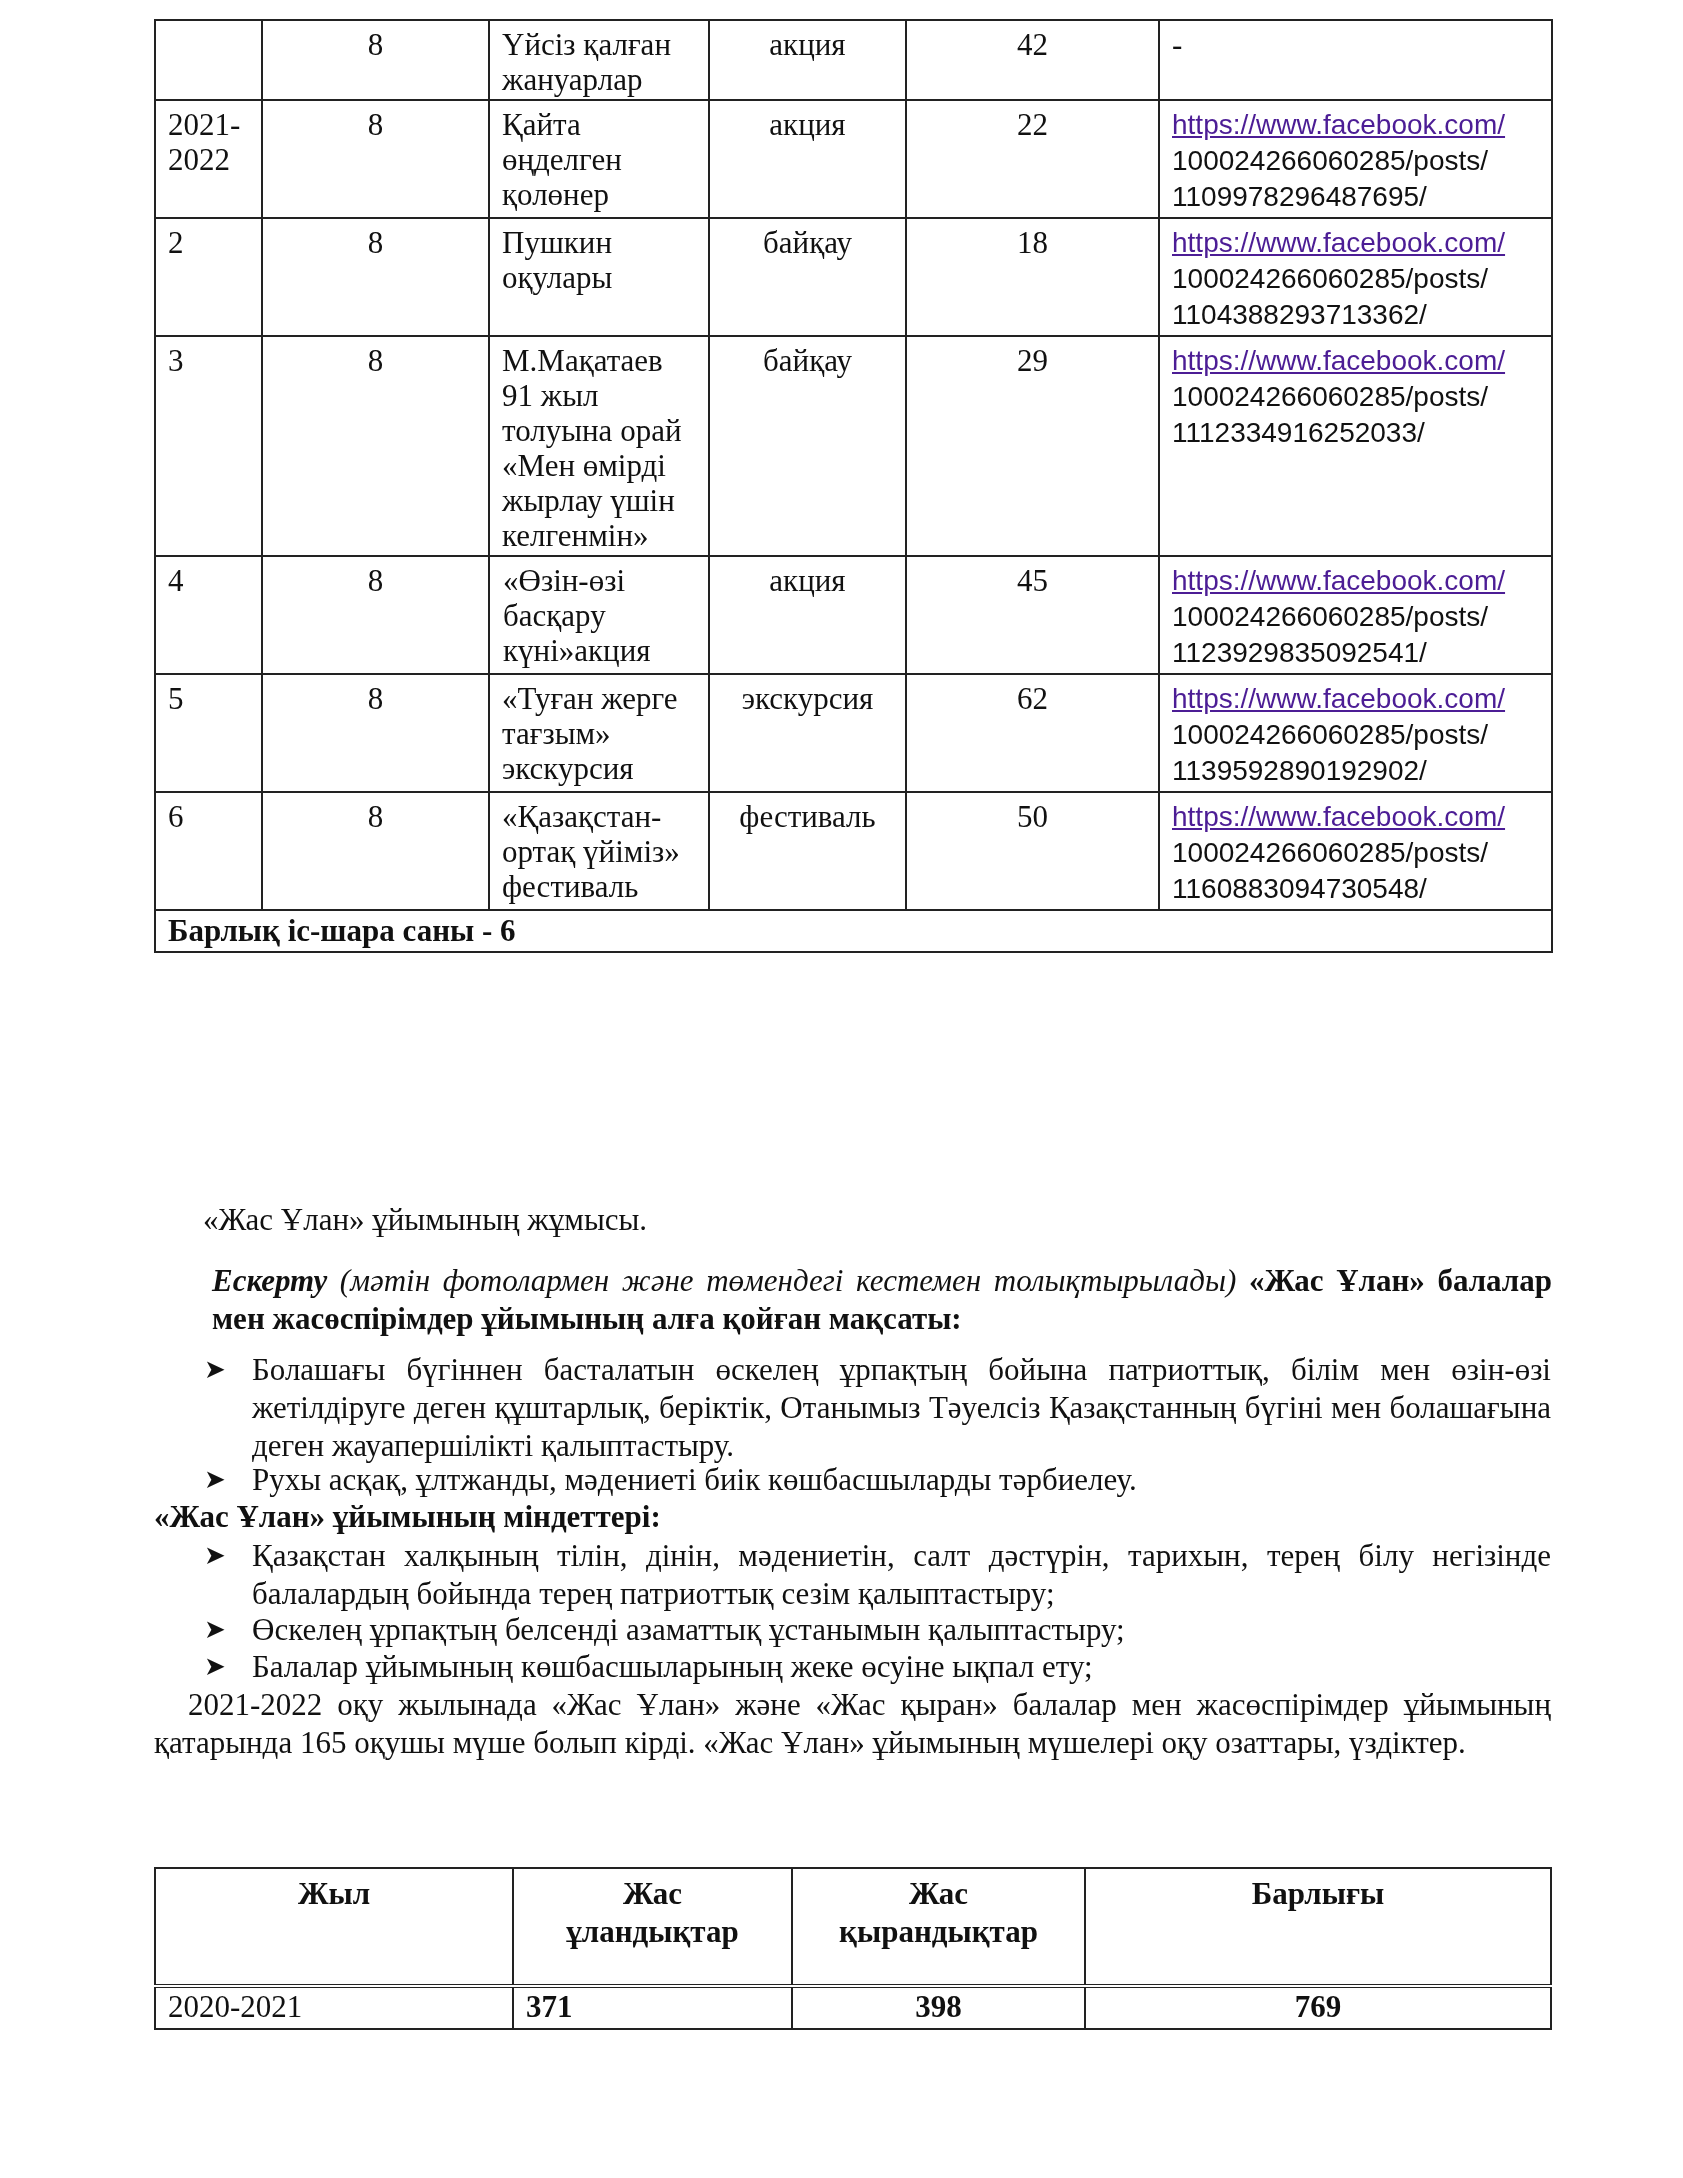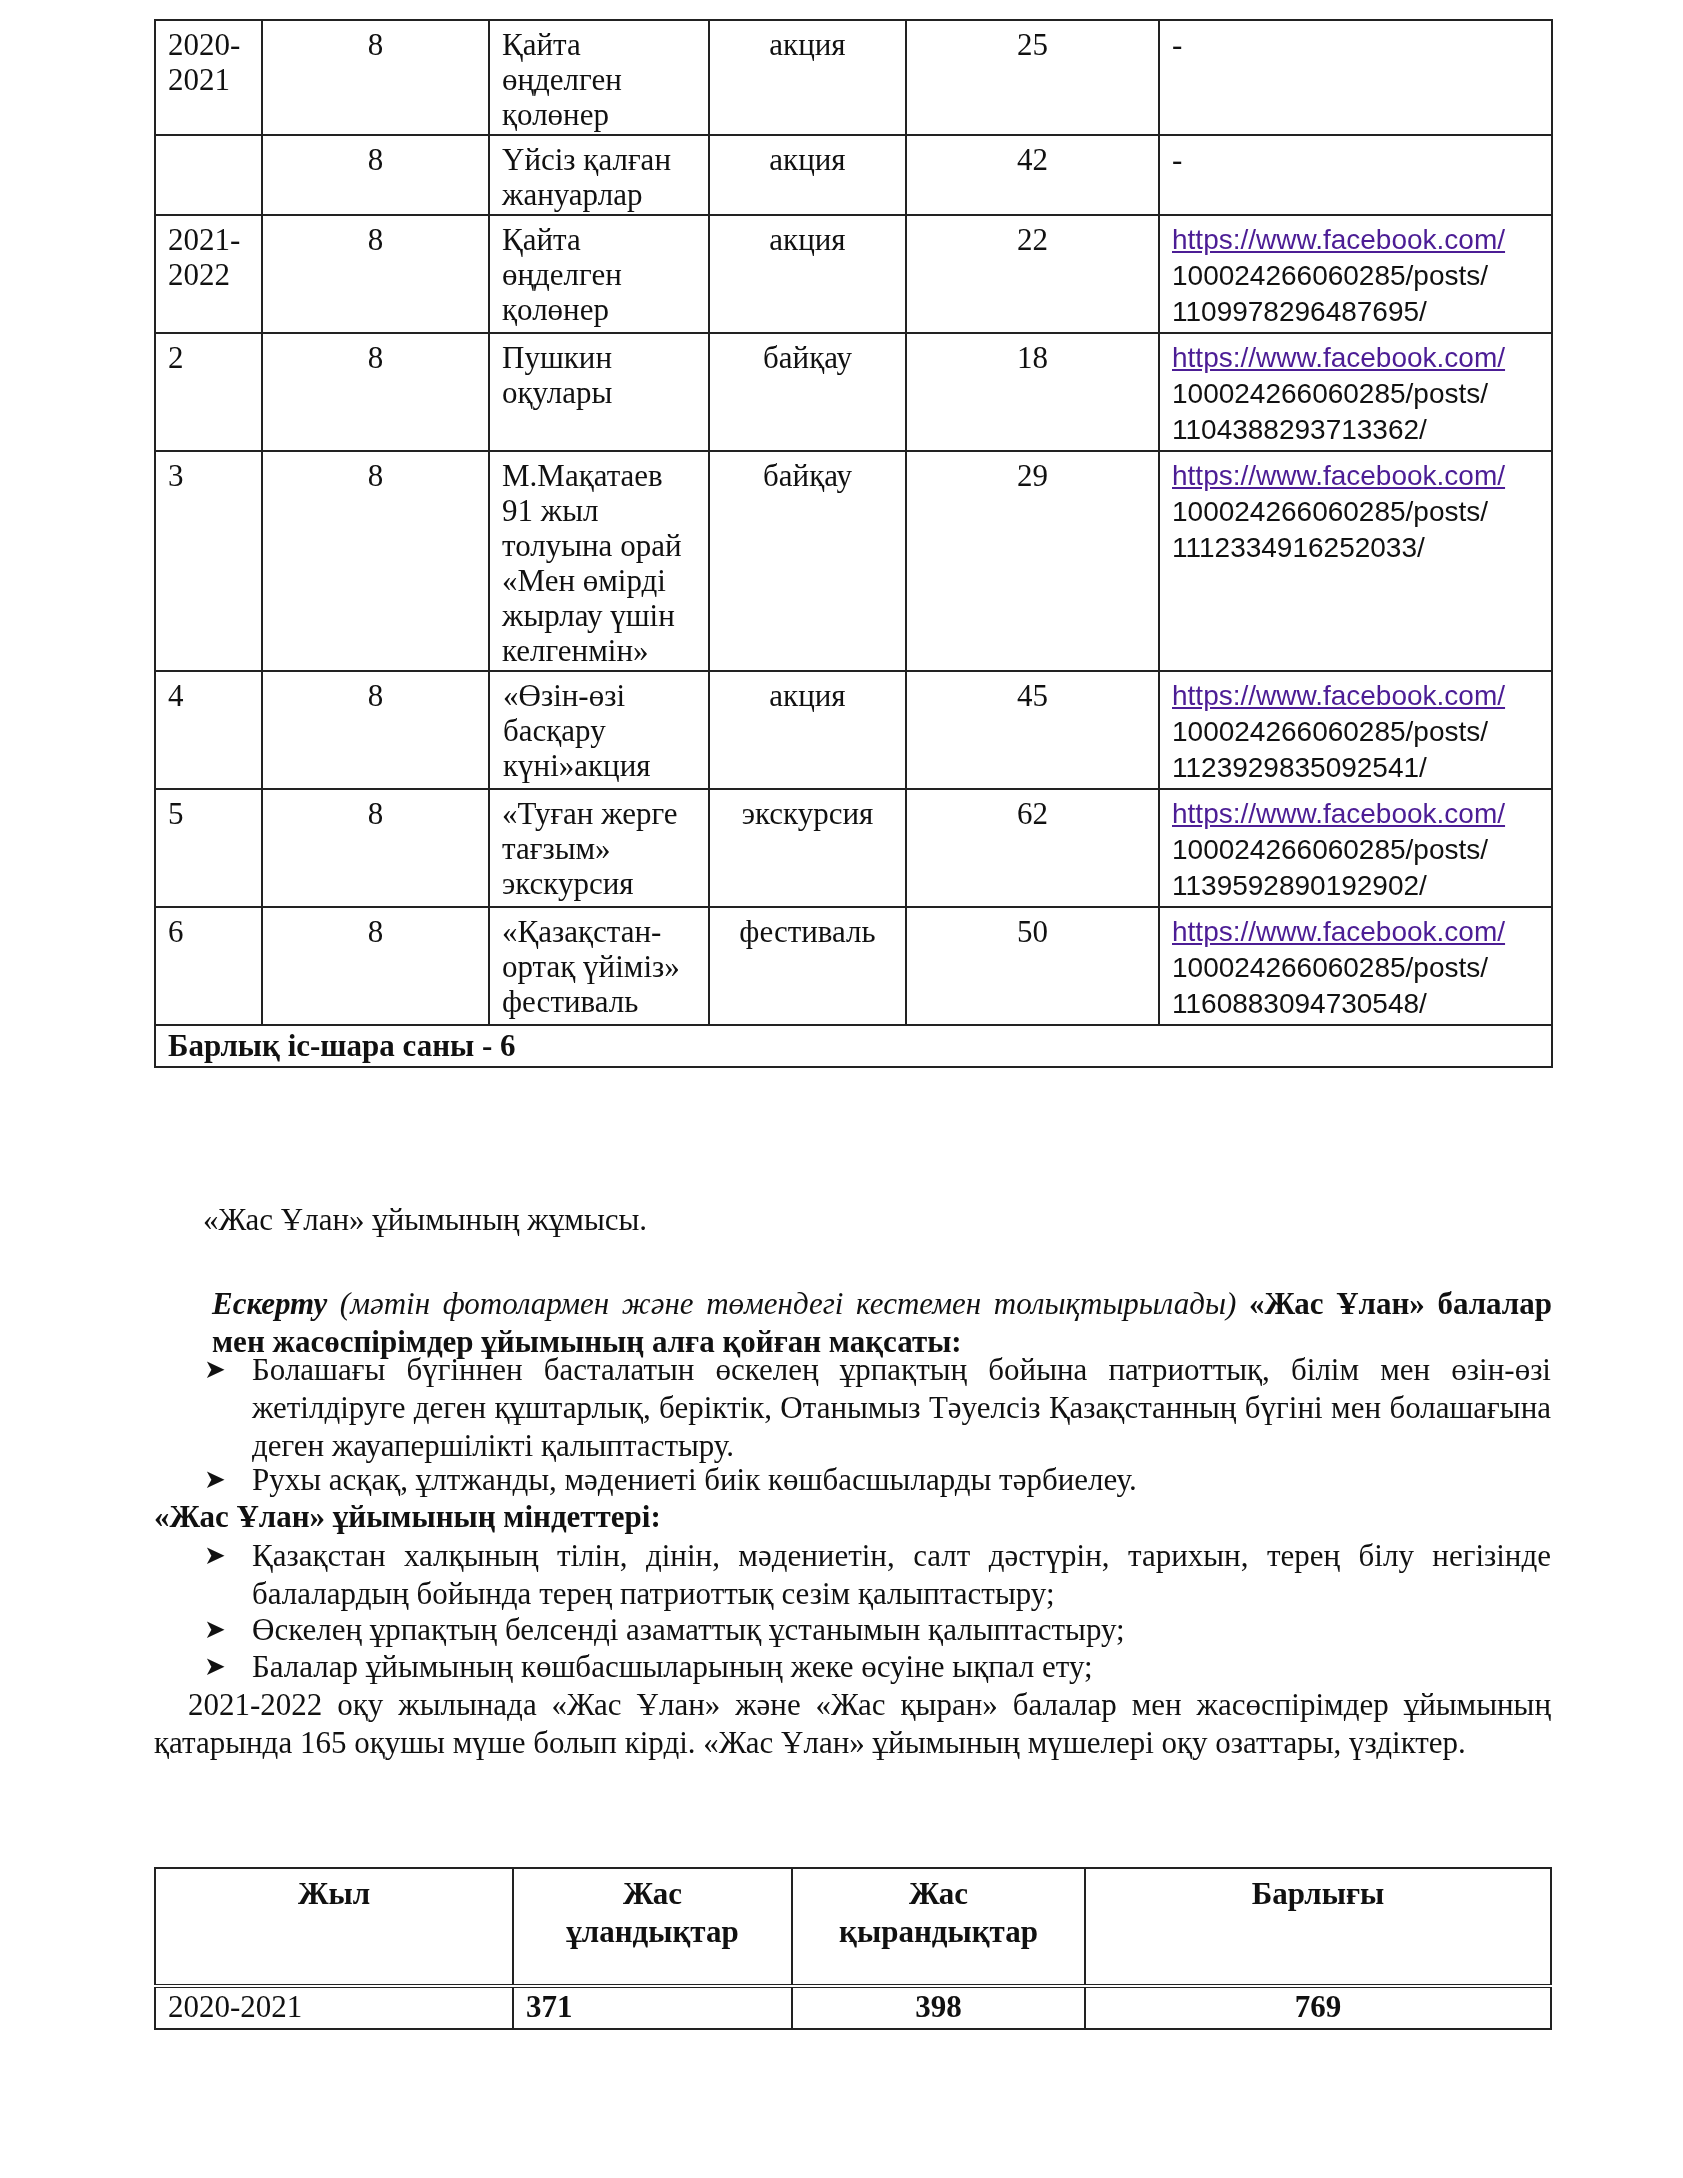--- a/index.html
+++ b/index.html
@@ -29,31 +29,20 @@
   <colgroup>
     <col style="width:107px">
       <col style="width:227px">
       <col style="width:220px">
     <col style="width:197px">
       <col style="width:253px">
       <col style="width:393px">
   </colgroup>
   <tbody id="t1-body"></tbody>
   <tbody>
-      <tr>
-        <td style="white-space: pre-line; height: 91px;">2020-
-2021</td>
-        <td class="c" style="white-space: pre-line;">8</td>
-        <td style="white-space: pre-line;">Қайта
-өңделген
-қолөнер</td>
-        <td class="c" style="white-space: pre-line;">акция</td>
-        <td class="c" style="white-space: pre-line;">25</td>
-        <td>-</td>
-      </tr>
       <tr>
         <td style="white-space: pre-line; height: 56px;"></td>
         <td class="c" style="white-space: pre-line;">8</td>
         <td style="white-space: pre-line;">Үйсіз қалған
 жануарлар</td>
         <td class="c" style="white-space: pre-line;">акция</td>
         <td class="c" style="white-space: pre-line;">42</td>
         <td>-</td>
       </tr>
       <tr>
@@ -144,21 +133,21 @@
         </td>
       </tr>
       <tr class="summary">
     <td colspan="6" class="bold" style="height:36px">Барлық іс-шара саны - 6</td>
   </tr>
 </tbody>
   </table>
 
 <div class="p" style="left:203px; top:1201px;">«Жас Ұлан» ұйымының  жұмысы.</div>
 
-<div class="p just" style="left:212px; top:1262px; width:1340px;margin-top:23px;">
+<div class="p just" style="left:212px; top:1262px; width:1340px;">
   <b><i>Ескерту</i></b><i> (мәтін фотолармен және төмендегі  кестемен толықтырылады) </i><b>«Жас Ұлан» балалар мен жасөспірімдер ұйымының алға қойған мақсаты:</b>
 </div>
 
 <div class="bullet" style="left:204px; top:1351px; width:1347px; height:119px;">
   <span class="arrow">➤</span>
   <span class="txt">Болашағы бүгіннен басталатын өскелең ұрпақтың бойына патриоттық, білім мен өзін-өзі жетілдіруге деген құштарлық, беріктік, Отанымыз  Тәуелсіз Қазақстанның бүгіні мен болашағына деген жауапершілікті қалыптастыру.</span>
 </div>
 <div class="bullet" style="left:204px; top:1461px; width:1347px; height:40px;">
   <span class="arrow">➤</span>
   <span class="txt">Рухы асқақ, ұлтжанды, мәдениеті биік көшбасшыларды тәрбиелеу.</span>

